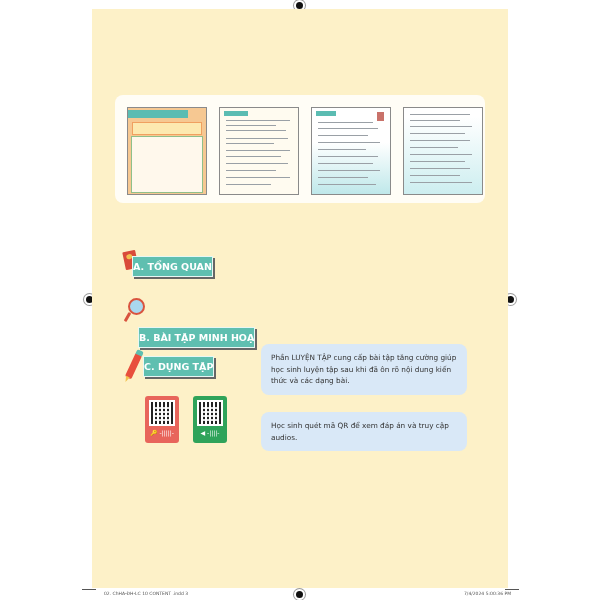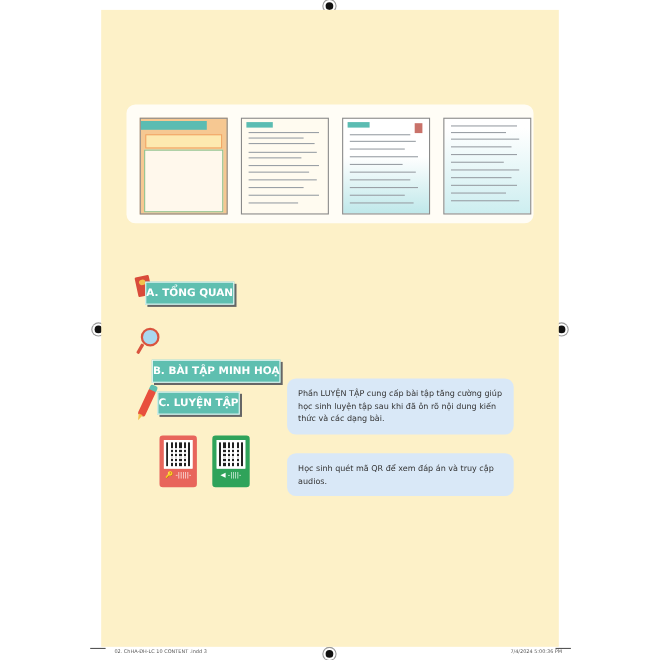--- a/index.html
+++ b/index.html
@@ -99,21 +99,21 @@
     </div>
   </div>
 
   <div class="icon-book" style="left:32px;top:242px;"></div>
   <div class="badge" style="left:40px;top:247px;">A. TỔNG QUAN</div>
 
   <div class="icon-mag" style="left:36px;top:289px;"></div>
   <div class="badge" style="left:46px;top:282px;margin-top:36px;">B. BÀI TẬP MINH HOẠ</div>
 
   <div class="icon-pen" style="left:38px;top:344px;"></div>
-  <div class="badge" style="left:51px;top:347px;">C. LUYỆN TẬP</div>
+  <div class="badge" style="left:51px;top:347px;">C. DỤNG TẬP</div>
   <div class="desc" style="top:335px;">Phần LUYỆN TẬP cung cấp bài tập tăng cường giúp học sinh luyện tập sau khi đã ôn rõ nội dung kiến thức và các dạng bài.</div>
 
   <div class="desc" style="top:403px;">Học sinh quét mã QR để xem đáp án và truy cập audios.</div>
 </div>
 
 <div class="qr qr-red">
   <div class="code"></div>
   <div class="strip">🔑 -|||||-</div>
 </div>
 <div class="qr qr-green">

